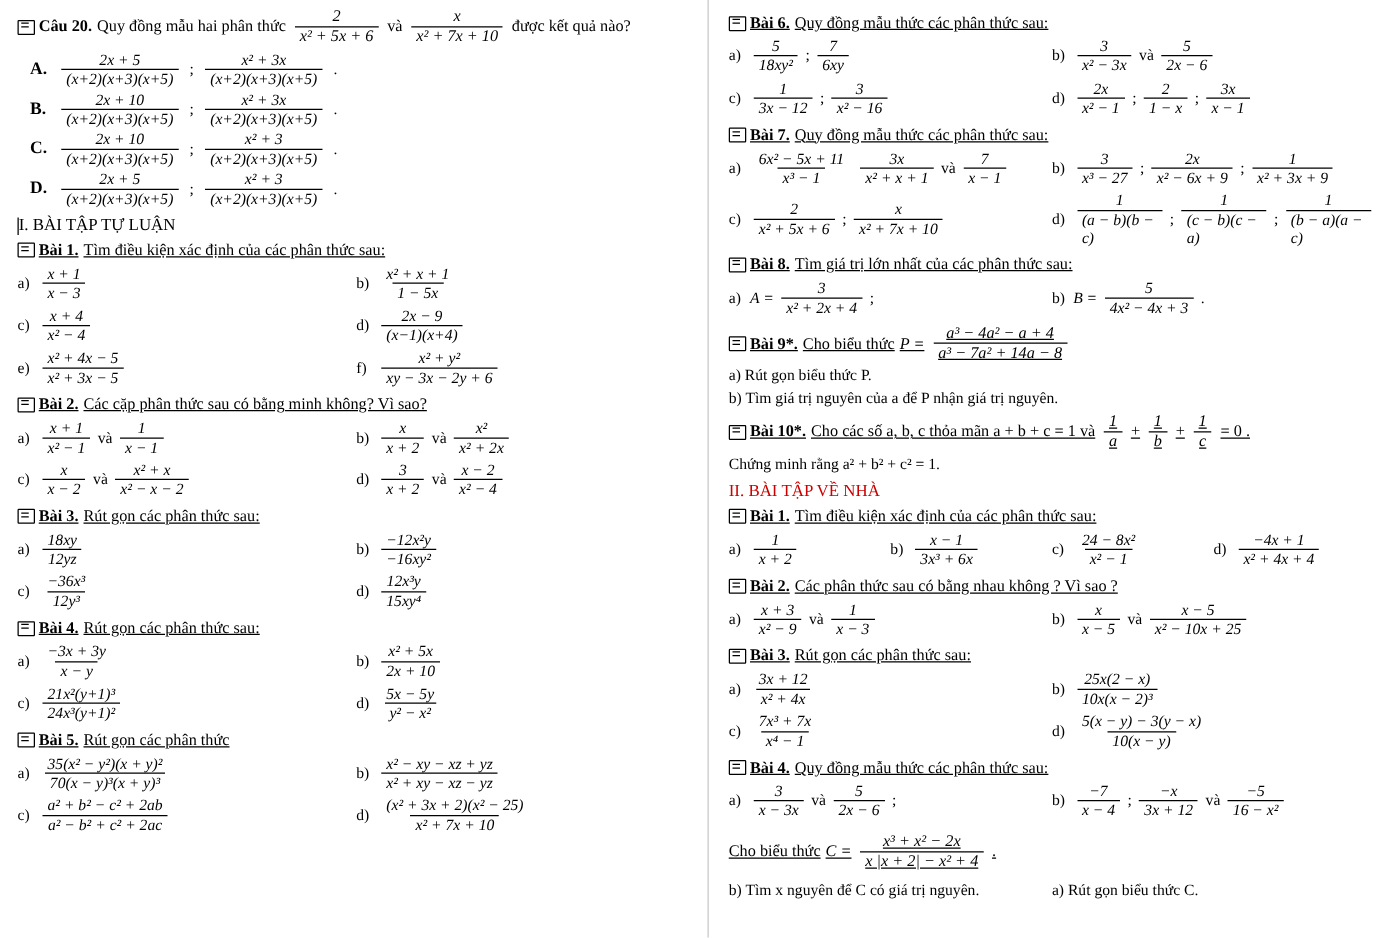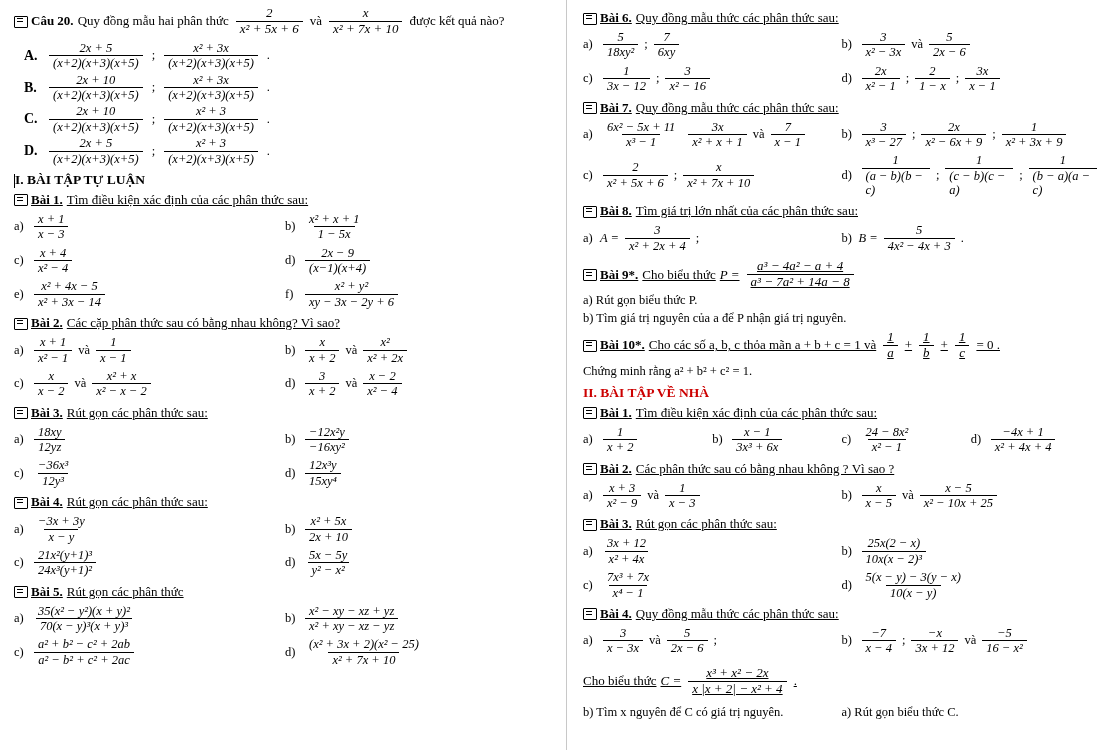--- a/index.html
+++ b/index.html
@@ -14,21 +14,21 @@
   }
   .page{position:relative;width:1110px;height:656px;display:flex;}
   .col{position:relative;box-sizing:border-box;}
   .col-left{width:566px;padding:6px 10px 0 14px;}
   .divider{width:1px;background:#c8c8c8;margin:0;height:750px;}
   .col-right{width:543px;padding:6px 10px 0 16px;}
 
   .qline{display:flex;align-items:center;gap:4px;flex-wrap:wrap;font-size:13px;}
   .bold{font-weight:bold;}
   .red{color:#d01010;}
-  .heading{font-weight:bold;font-size:13.5px;margin:6px 0 3px 0;}
+  .heading{font-weight:normal;font-size:13.5px;margin:6px 0 3px 0;}
   .heading.red{color:#cc0000;}
 
   
   .frac{display:inline-flex;flex-direction:column;align-items:center;vertical-align:middle;margin:0 3px;font-style:italic;}
   .frac .num{padding:0 4px;line-height:1.15;}
   .frac .den{padding:0 4px;line-height:1.15;border-top:1px solid #000;}
   .it{font-style:italic;}
 
   .answers{margin:4px 0 2px 10px;}
   .ansrow{display:flex;align-items:center;margin:2px 0;gap:6px;}
@@ -157,36 +157,36 @@
           <span class="tag">d)</span>
         <span class="frac">
             <span class="num">2x − 9</span>
             <span class="den">(x−1)(x+4)</span>
           </span>
         </div>
       <div class="cell">
           <span class="tag">e)</span>
         <span class="frac">
             <span class="num">x² + 4x − 5</span>
-            <span class="den">x² + 3x − 14</span>
+            <span class="den">x² + 3x − 5</span>
           </span>
         </div>
       <div class="cell">
           <span class="tag">f)</span>
         <span class="frac">
             <span class="num">x² + y²</span>
             <span class="den">xy − 3x − 2y + 6</span>
           </span>
         </div>
     </div>
 
     <div class="exbox">
       <span class="ic"></span>
       <span class="bold">Bài 2.</span>
-      <span>Các cặp phân thức sau có bằng nhau không? Vì sao?</span>
+      <span>Các cặp phân thức sau có bằng minh không? Vì sao?</span>
     </div>
     <div class="grid2">
       <div class="cell">
           <span class="tag">a)</span>
         <span class="frac">
             <span class="num">x + 1</span>
             <span class="den">x² − 1</span>
           </span>
         <span>và</span>
         <span class="frac">

